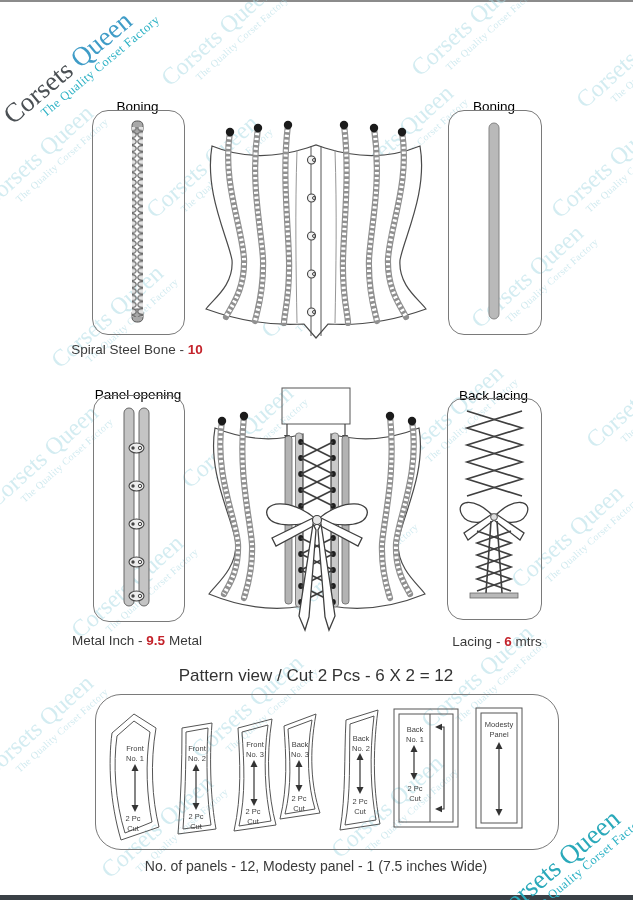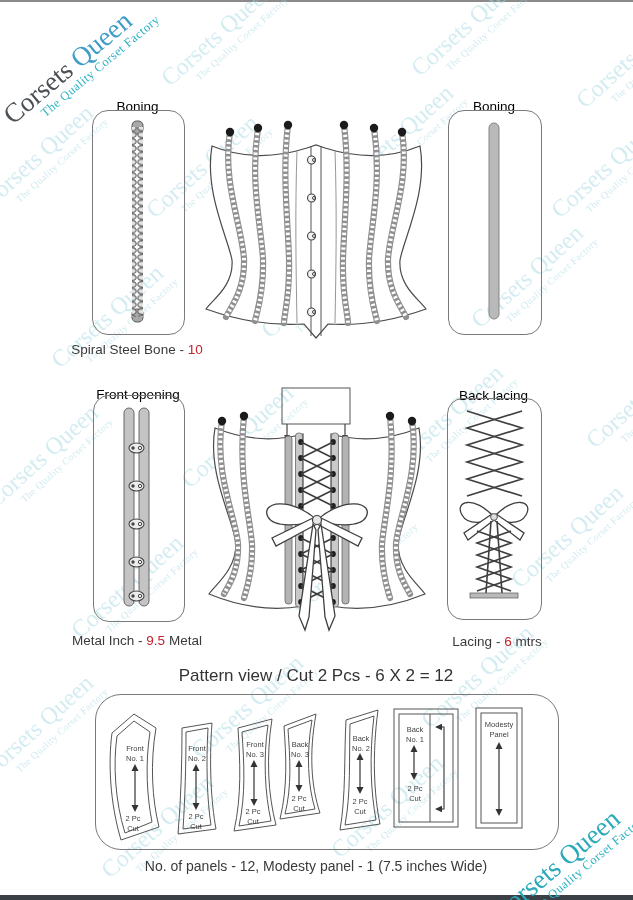--- a/index.html
+++ b/index.html
@@ -19,21 +19,21 @@
   .logo .n2{font-size:27px;color:#3f9cc7;}
   .logo .t{display:block;font-size:12.5px;color:#2db2c5;margin:-3px 0 0 30px;letter-spacing:.5px;}
   #logo-tl{left:-10px;top:44px;transform:rotate(-40deg);}
   #logo-br{left:478px;top:842px;transform:rotate(-40deg);}
   #logo-br .n1{color:#2aa9ba;}
 
   .layer{position:absolute;z-index:3;}
   #page-title{left:0;top:24px;width:633px;text-align:center;font-size:17px;color:#333;}
   .lbl{position:absolute;font-size:13.5px;text-align:center;color:#000000;z-index:3;margin-top:8px;}
   .cap{position:absolute;font-size:13.5px;text-align:center;color:#3a3a3a;white-space:nowrap;z-index:3;}
-  .red{color:#c4232b;font-weight:normal;}
+  .red{color:#c4232b;font-weight:bold;}
   .box{position:absolute;border:1.4px solid #7a7a7a;border-radius:16px;z-index:3;}
   .box svg{position:absolute;left:0;top:0;}
   svg{overflow:visible;}
   .heading{position:absolute;font-size:17px;text-align:center;color:#333;z-index:3;}
   #pattern-container{position:absolute;left:95px;top:694px;width:462px;height:154px;
      border:1.4px solid #7a7a7a;border-radius:26px;z-index:3;}
   .piece{position:absolute;}
   .pc-outline{fill:none;stroke:#555;stroke-width:1;}
   .pc-text{font-family:"Liberation Sans",sans-serif;font-size:7.5px;fill:#3f3f3f;text-anchor:middle;}
   .pc-arrow{stroke:#333;stroke-width:1.2;}
@@ -220,21 +220,21 @@
         <circle class="bone-cap" cx="203" cy="22" r="4.2"></circle>
     </g>
   </svg>
 
   <div class="box" style="left:448px;top:110px;width:92px;height:223px">
     <svg width="90" height="221" viewBox="0 0 90 221">
       <rect x="40" y="12" width="10" height="196" rx="5" fill="#b9b9b9" stroke="#858585" stroke-width="1"></rect>
     </svg>
   </div>
 
-  <div class="lbl" style="left:93px;top:379px;width:90px">Front opening</div>
+  <div class="lbl" style="left:93px;top:379px;width:90px">Panel opening</div>
   <div class="lbl" style="left:447px;top:380px;width:93px">Back lacing</div>
 
   <div class="box" style="left:93px;top:395px;width:90px;height:225px">
     <svg width="88" height="223" viewBox="0 0 88 223">
       <rect x="30" y="12" width="10" height="198" rx="5" fill="#c4c4c4" stroke="#666" stroke-width="1"></rect>
       <rect x="45" y="12" width="10" height="198" rx="5" fill="#c4c4c4" stroke="#666" stroke-width="1"></rect>
       <g>
         <g>
             <ellipse cx="42.5" cy="52" rx="7.5" ry="5" fill="#ededed" stroke="#444" stroke-width="1.1"></ellipse>
             <circle cx="39" cy="52" r="1.7" fill="#444"></circle>

